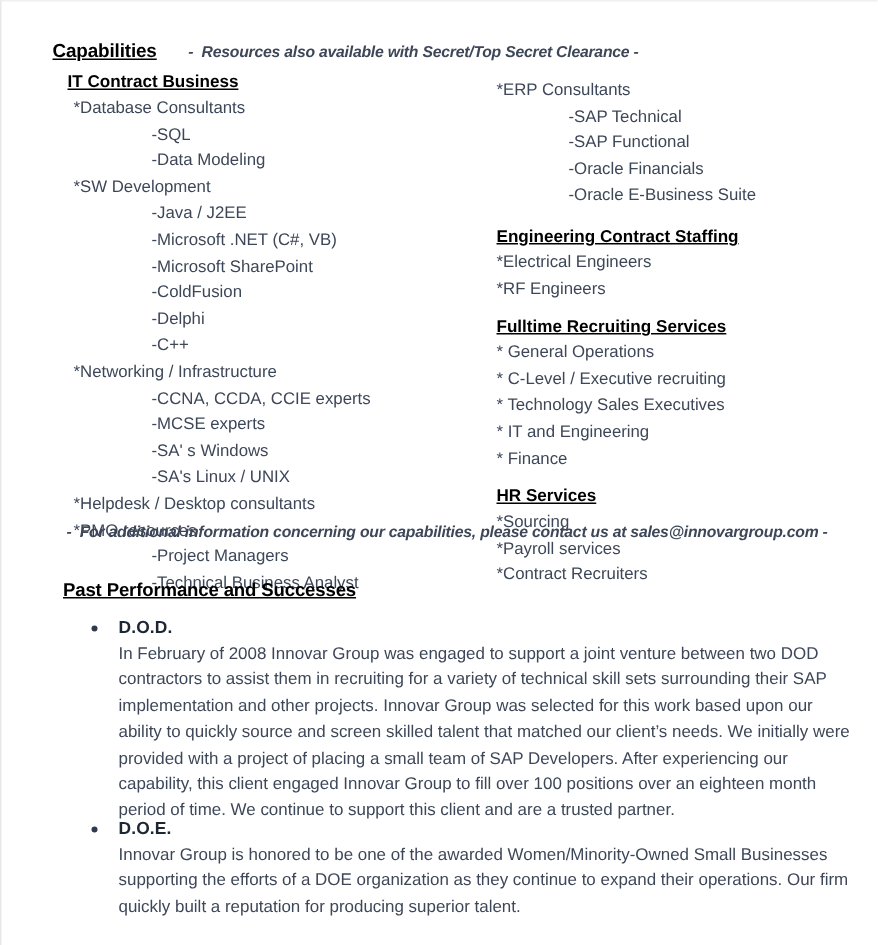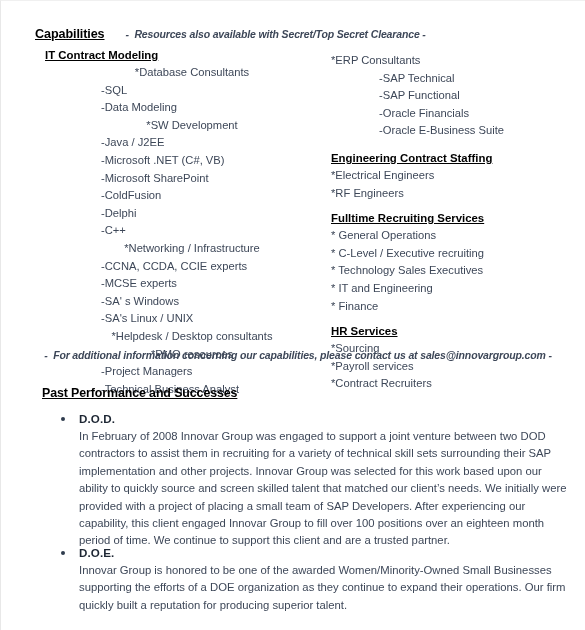--- a/index.html
+++ b/index.html
@@ -81,21 +81,21 @@
     white-space: pre;
   }
   .group-title.pad-top {
     padding-top: 7px;
   }
   .group-title.pad-top-lg {
     padding-top: 9px;
   }
 
   
-  .lvl1 { padding-left: 4px; text-align: center; }    
+  .lvl1 { padding-left: 4px; }    
   .lvl2 { padding-left: 56px; }   
   .r-lvl1 { padding-left: 0px; }
   .r-lvl2 { padding-left: 48px; }
   .r-head { padding-left: 0px; }
   .l-head { padding-left: 0px; }
 
   
   .contact-line {
     position: absolute;
     left: 32px;
@@ -154,21 +154,21 @@
 <body>
 
 <div class="page">
 
   <div class="cap-header-row">
     <span class="cap-title hd-black">Capabilities</span>
     <span class="cap-note italic-note">-  Resources also available with Secret/Top Secret Clearance -</span>
   </div>
 
   <div class="col-left">
-      <div class="group-title hd-black l-head">IT Contract Modeling</div>
+      <div class="group-title hd-black l-head">IT Contract Business</div>
       <div class="item lvl1">*Database Consultants</div>
       <div class="item lvl2">-SQL</div>
       <div class="item lvl2">-Data Modeling</div>
       <div class="item lvl1">*SW Development</div>
       <div class="item lvl2">-Java / J2EE</div>
       <div class="item lvl2">-Microsoft .NET (C#, VB)</div>
       <div class="item lvl2">-Microsoft SharePoint</div>
       <div class="item lvl2">-ColdFusion</div>
       <div class="item lvl2">-Delphi</div>
       <div class="item lvl2">-C++</div>

